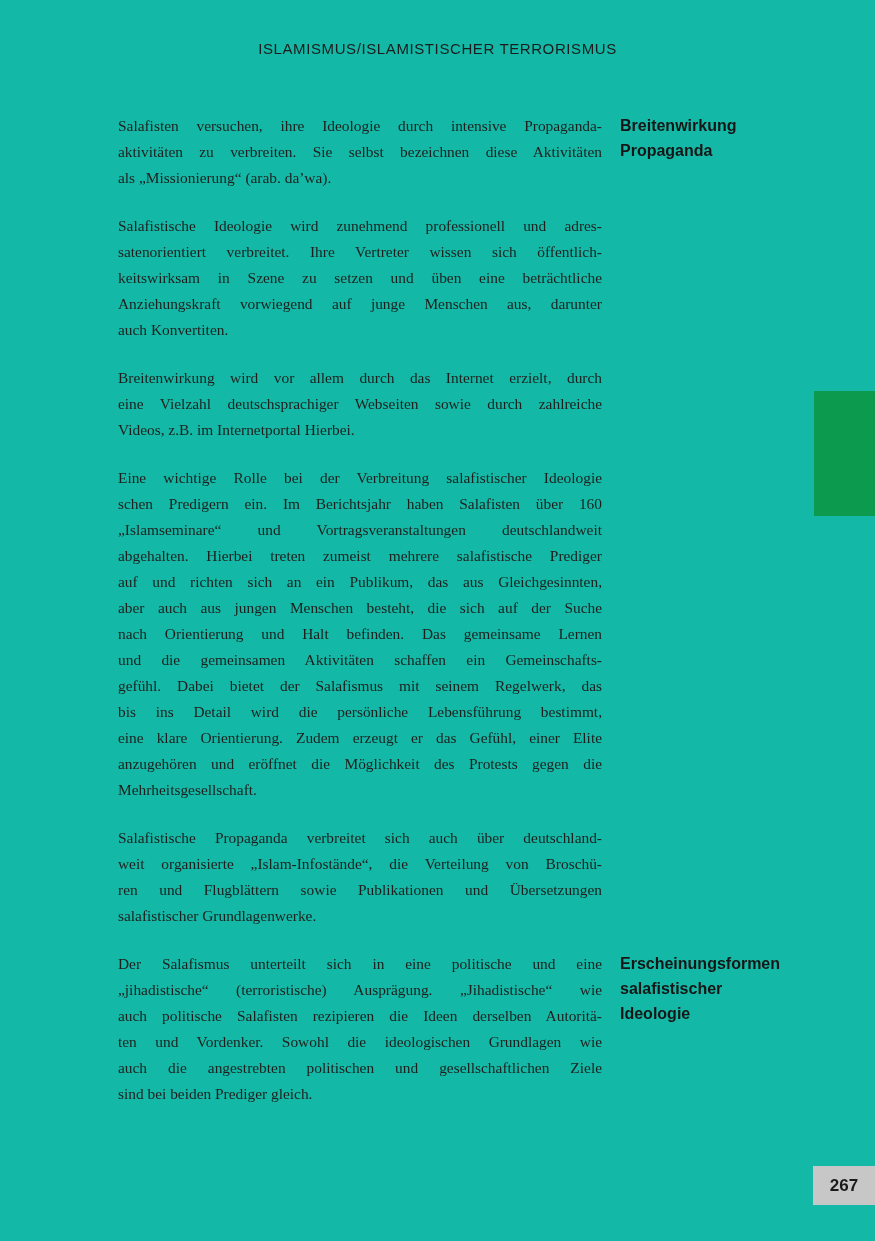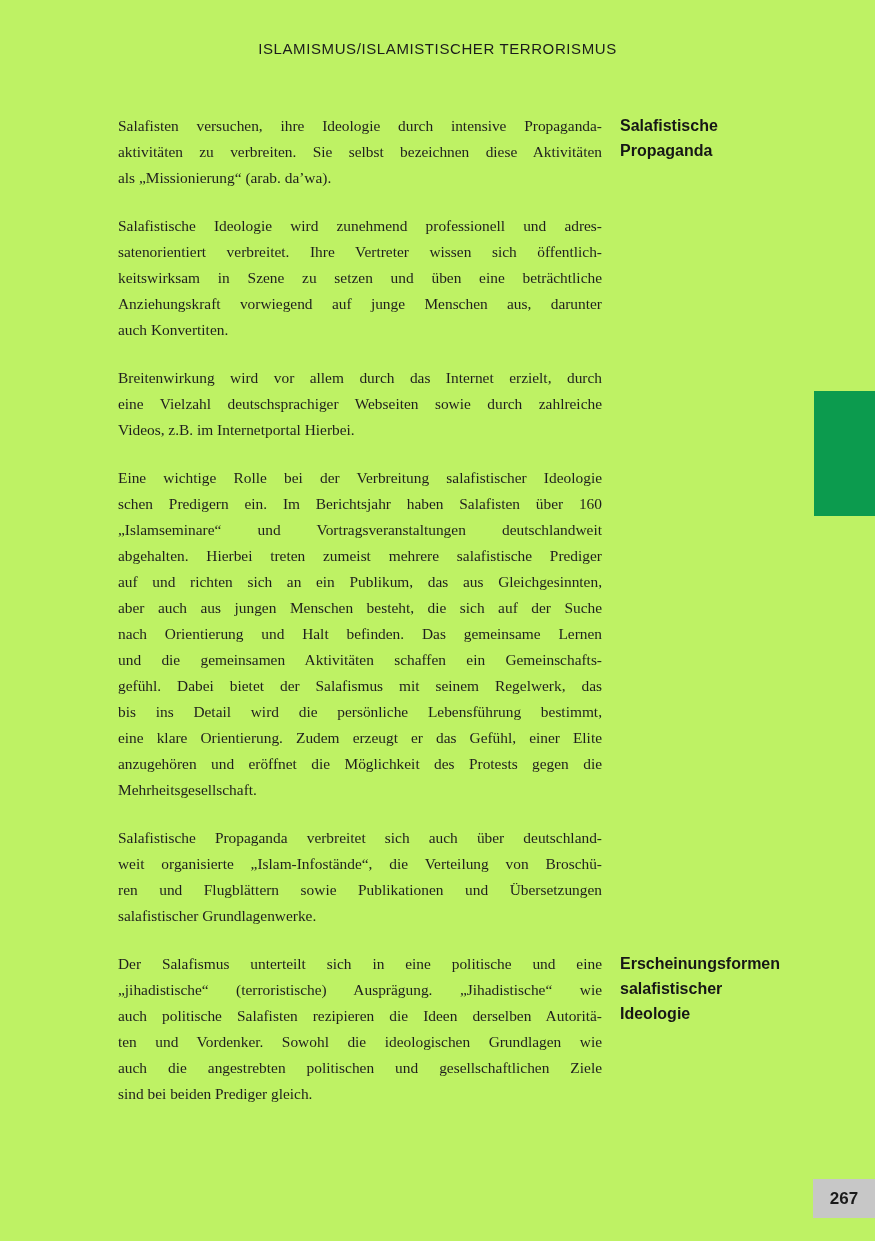--- a/index.html
+++ b/index.html
@@ -1,20 +1,20 @@
 <!DOCTYPE html>
 <html lang="de"><head>
 <meta charset="utf-8">
 <style>
   html, body { margin: 0; padding: 0; background: #ffffff; }
   .page {
     position: relative;
     width: 875px;
     height: 1241px;
-    background: #bef264;
+    background: #14b8a6;
     overflow: hidden;
     font-family: "Liberation Serif", "DejaVu Serif", serif;
     color: #1f1f1d;
   }
   .running-head {
     position: absolute;
     top: 40px;
     left: 0;
     width: 100%;
     text-align: center;
@@ -78,21 +78,21 @@
   <div class="running-head">ISLAMISMUS/ISLAMISTISCHER TERRORISMUS</div>
 
   <div class="content" id="content">
       <div class="row">
         <div class="text-col">
           <div class="bodyline">Salafisten versuchen, ihre Ideologie durch intensive Propaganda-</div>
           <div class="bodyline">aktivitäten zu verbreiten. Sie selbst bezeichnen diese Aktivitäten</div>
           <div class="bodyline last">als „Missionierung“ (arab. da’wa).</div>
         </div>
         <div class="note-col">
-          <div class="note-line">Salafistische</div>
+          <div class="note-line">Breitenwirkung</div>
           <div class="note-line">Propaganda</div>
         </div>
       </div>
       <div class="row">
         <div class="text-col">
           <div class="bodyline">Salafistische Ideologie wird zunehmend professionell und adres-</div>
           <div class="bodyline">satenorientiert verbreitet. Ihre Vertreter wissen sich öffentlich-</div>
           <div class="bodyline">keitswirksam in Szene zu setzen und üben eine beträchtliche</div>
           <div class="bodyline">Anziehungskraft vorwiegend auf junge Menschen aus, darunter</div>
           <div class="bodyline last">auch Konvertiten.</div>
@@ -146,16 +146,16 @@
         <div class="note-col">
           <div class="note-line">Erscheinungsformen</div>
           <div class="note-line">salafistischer</div>
           <div class="note-line">Ideologie</div>
         </div>
       </div>
     </div>
 
   <div class="chapter-tab" style="background: rgb(12, 155, 78);"></div>
 
-  <div class="pagenum-box" style="background: rgb(199, 199, 199); margin-top: 13px;">
+  <div class="pagenum-box" style="background: rgb(199, 199, 199);">
     <span>267</span>
   </div>
 </div>
 
 </body></html>

